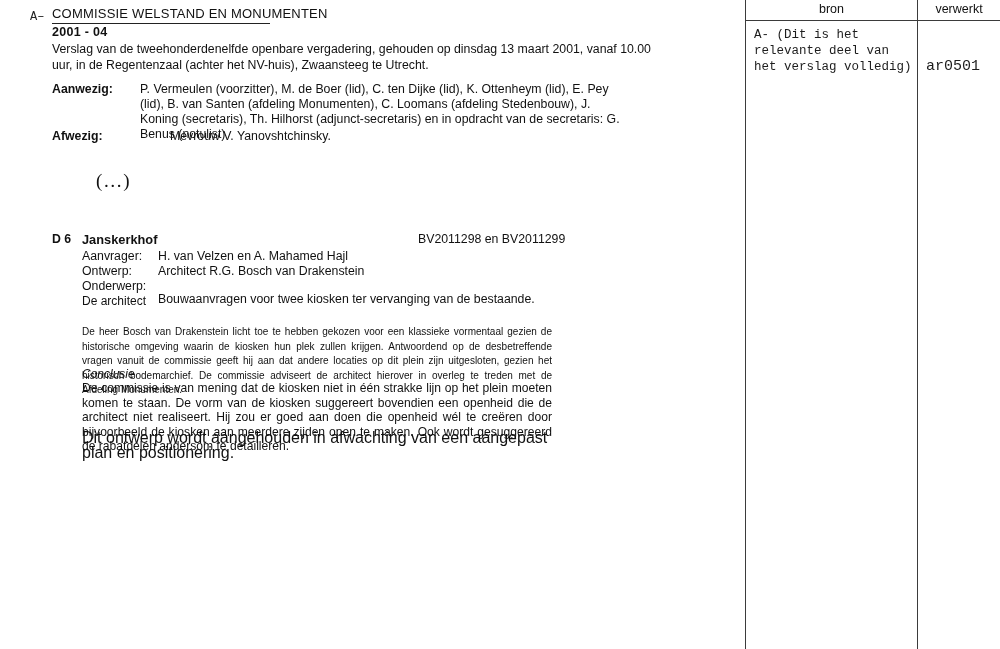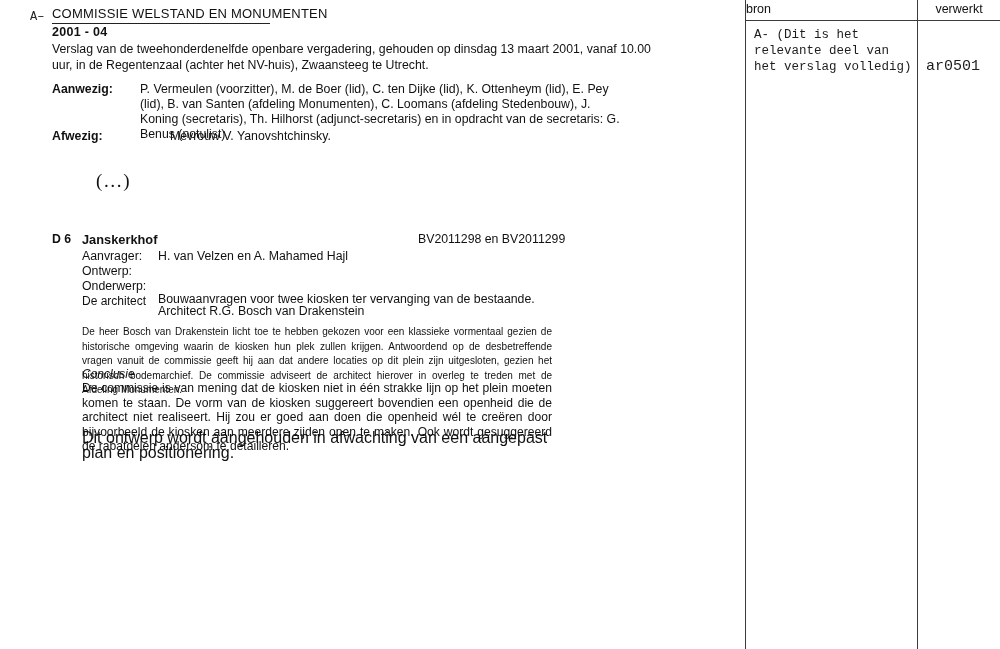--- a/index.html
+++ b/index.html
@@ -121,21 +121,21 @@
     position: absolute;
     left: 82px;
     font-size: 12.3px;
   }
   .meta-value {
     position: absolute;
     left: 158px;
     font-size: 12.3px;
   }
   #m1l { top: 249px; } #m1v { top: 249px; }
-  #m2l { top: 264px; } #m2v { top: 264px; margin-top: 40px; }
+  #m2l { top: 264px; } #m2v { top: 264px; }
   #m3l { top: 279px; } #m3v { top: 292px; }
 
   #sub1 {
     position: absolute;
     left: 82px; top: 294px;
     font-size: 12px;
   }
   #para1 {
     position: absolute;
     left: 82px; top: 325px;
@@ -183,21 +183,21 @@
   #panel-head-rule {
     position: absolute;
     left: 0; top: 20px;
     width: 255px;
     border-top: 1px solid #3b3b3b;
   }
   #panel-head-bron {
     position: absolute;
     left: 0; top: 2px;
     width: 171px;
-    text-align: left;
+    text-align: center;
     font-size: 12.5px;
   }
   #panel-head-verwerkt {
     position: absolute;
     left: 171px; top: 2px;
     width: 84px;
     text-align: center;
     font-size: 12.5px;
   }
   #panel-note {

